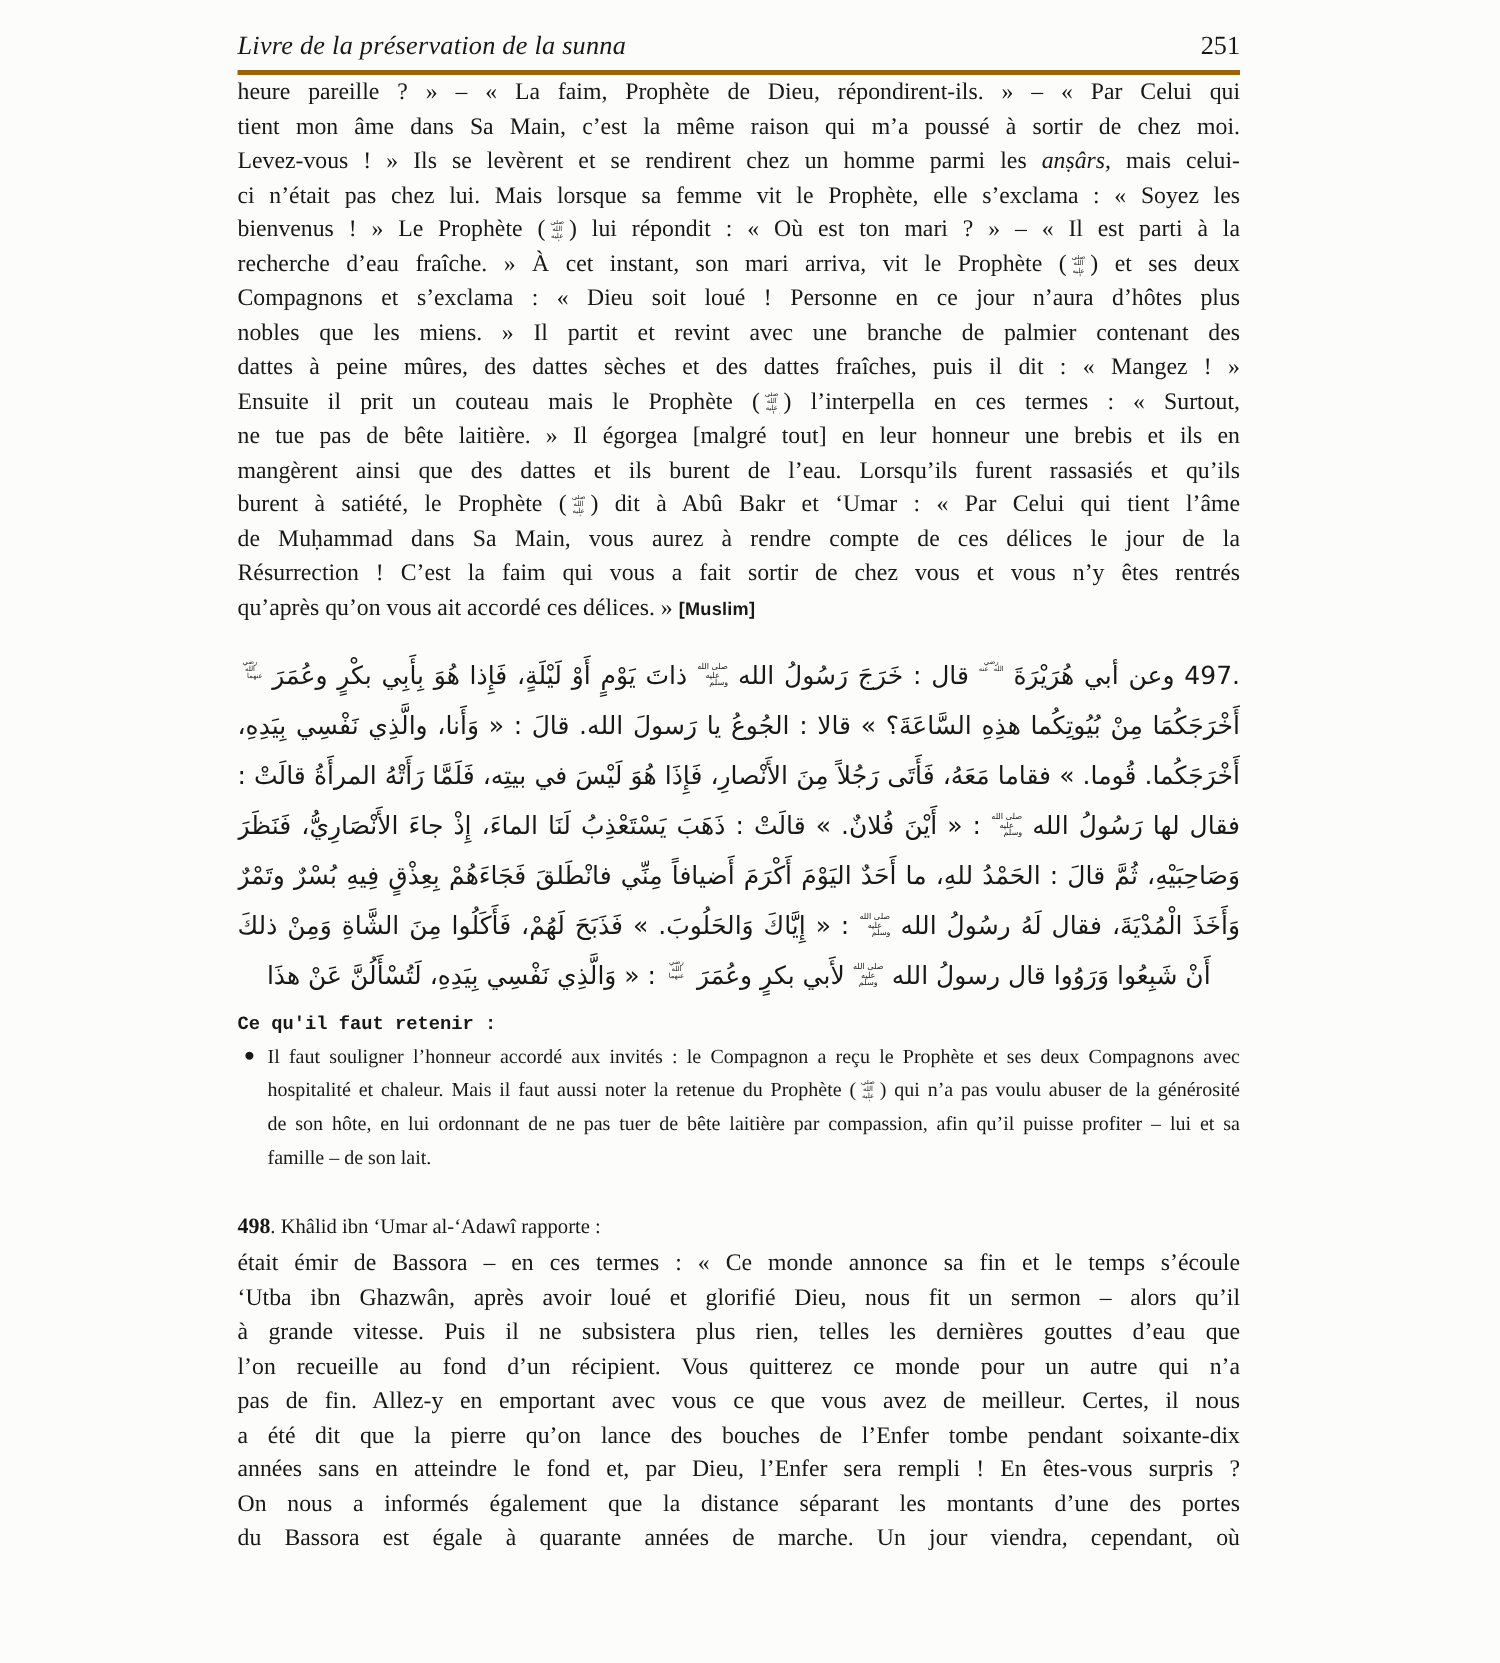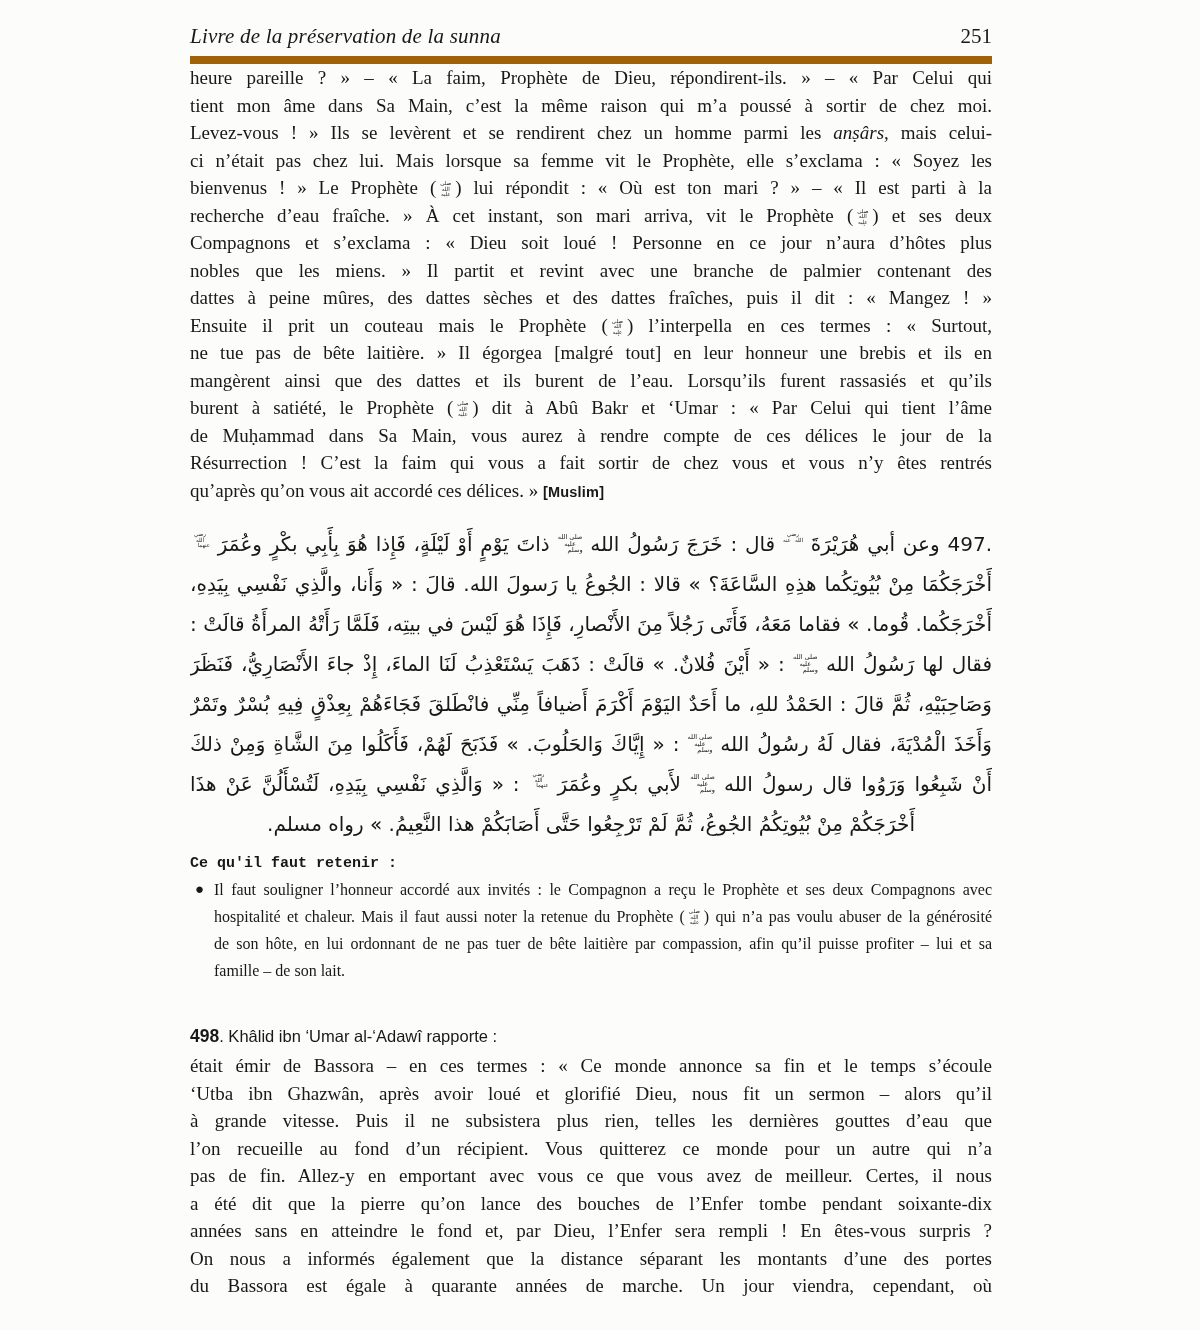--- a/index.html
+++ b/index.html
@@ -7,21 +7,21 @@
     width:1200px;height:1330px;
     background:#fcfcfa;color:#181818;
     font-family:"Liberation Serif","DejaVu Serif",serif;
     position:relative;overflow:hidden;
   }
   .sheet{position:absolute;left:190px;top:24px;width:802px;}
 
   
   .page-header{
     display:flex;justify-content:space-between;
-    border-bottom:8px solid #a16207;padding-bottom:7px;
+    border-bottom:4px solid #a16207;padding-bottom:7px;
   }
   .page-header .title{
     font-family:"Liberation Serif","DejaVu Serif",serif;
     font-style:italic;font-size:21px;letter-spacing:.2px;
   }
   .page-header .pagenum{font-size:21px;}
 
   
   .tline{
     text-align:justify;text-align-last:justify;
@@ -66,22 +66,22 @@
   }
   .bullet-item{position:relative;padding-left:24px;font-size:16px;}
   .bullet-item .tline{line-height:27px;height:27px;}
   .bullet-dot{
     position:absolute;left:5px;top:0;
     font-size:15px;line-height:27px;
   }
 
   
   .h498{
-    margin-top:40px;
-    font-family:Liberation Sans, sans-serif;
+    margin-top:28px;
+    font-family:Liberation Serif, serif;
     font-size:16.5px;line-height:24px;
   }
   .h498 .num{font-weight:bold;font-size:17.5px;}
 </style>
 </head>
 <body>
 
 <div class="sheet">
 
   <div class="page-header">
@@ -109,21 +109,20 @@
     </div>
 
   <div class="arabic center-last" lang="ar" dir="rtl">
       <div class="tline">‎497.‎ وعن أبي هُرَيْرَةَ <span class="blob ra">رضي الله عنه</span> قال : خَرَجَ رَسُولُ الله <span class="blob saws">صلى الله عليه وسلم</span> ذاتَ يَوْمٍ أَوْ لَيْلَةٍ، فَإِذا هُوَ بِأَبِي بكْرٍ وعُمَرَ <span class="blob ra">رضي الله عنهما</span> فقال : « ما</div>
       <div class="tline">أَخْرَجَكُمَا مِنْ بُيُوتِكُما هذِهِ السَّاعَةَ؟ » قالا : الجُوعُ يا رَسولَ الله. قالَ : « وَأَنا، والَّذِي نَفْسِي بِيَدِهِ، لأَخْرَجَنِي الَّذِي</div>
       <div class="tline">أَخْرَجَكُما. قُوما. » فقاما مَعَهُ، فَأَتَى رَجُلاً مِنَ الأَنْصارِ، فَإِذَا هُوَ لَيْسَ في بيتِه، فَلَمَّا رَأَتْهُ المرأَةُ قالَتْ : مَرْحَباً وَأَهْلاً.</div>
       <div class="tline">فقال لها رَسُولُ الله <span class="blob saws">صلى الله عليه وسلم</span> : « أَيْنَ فُلانٌ. » قالَتْ : ذَهَبَ يَسْتَعْذِبُ لَنَا الماءَ، إِذْ جاءَ الأَنْصَارِيُّ، فَنَظَرَ إِلى رَسُولِ الله </div>
       <div class="tline">وَصَاحِبَيْهِ، ثُمَّ قالَ : الحَمْدُ للهِ، ما أَحَدٌ اليَوْمَ أَكْرَمَ أَضيافاً مِنِّي فانْطَلقَ فَجَاءَهُمْ بِعِذْقٍ فِيهِ بُسْرٌ وتَمْرٌ ورُطَبٌ، فقال : كُلُوا،</div>
       <div class="tline">وَأَخَذَ الْمُدْيَةَ، فقال لَهُ رسُولُ الله <span class="blob saws">صلى الله عليه وسلم</span> : « إِيَّاكَ وَالحَلُوبَ. » فَذَبَحَ لَهُمْ، فَأَكَلُوا مِنَ الشَّاةِ وَمِنْ ذلكَ العِذْقِ وشَرِبُوا. فلمَّا</div>
       <div class="tline">أَنْ شَبِعُوا وَرَوُوا قال رسولُ الله <span class="blob saws">صلى الله عليه وسلم</span> لأَبي بكرٍ وعُمَرَ <span class="blob ra">رضي الله عنهما</span> : « وَالَّذِي نَفْسِي بِيَدِهِ، لَتُسْأَلُنَّ عَنْ هذَا النَّعيمِ يَوْمَ القِيامَةِ،</div>
-      <div class="tline">أَخْرَجَكُمْ مِنْ بُيُوتِكُمُ الجُوعُ، ثُمَّ لَمْ تَرْجِعُوا حَتَّى أَصَابَكُمْ هذا النَّعِيمُ. » رواه مسلم.</div>
     </div>
 
   <div class="retenir-heading">Ce qu'il faut retenir :</div>
 
   <div class="bullet-item no-stretch">
     <span class="bullet-dot">●</span>
     <div>
         <div class="tline">Il faut souligner l’honneur accordé aux invités : le Compagnon a reçu le Prophète et ses deux Compagnons avec</div>
         <div class="tline">hospitalité et chaleur. Mais il faut aussi noter la retenue du Prophète (<span class="blob saws">صلى الله عليه وسلم</span>) qui n’a pas voulu abuser de la générosité</div>
         <div class="tline">de son hôte, en lui ordonnant de ne pas tuer de bête laitière par compassion, afin qu’il puisse profiter – lui et sa</div>

